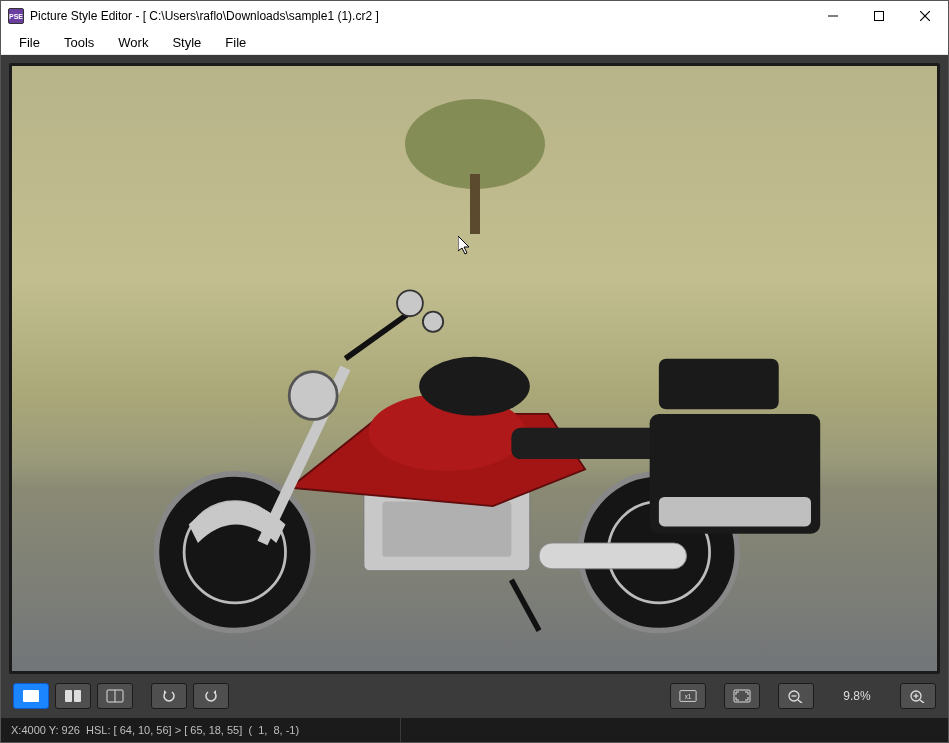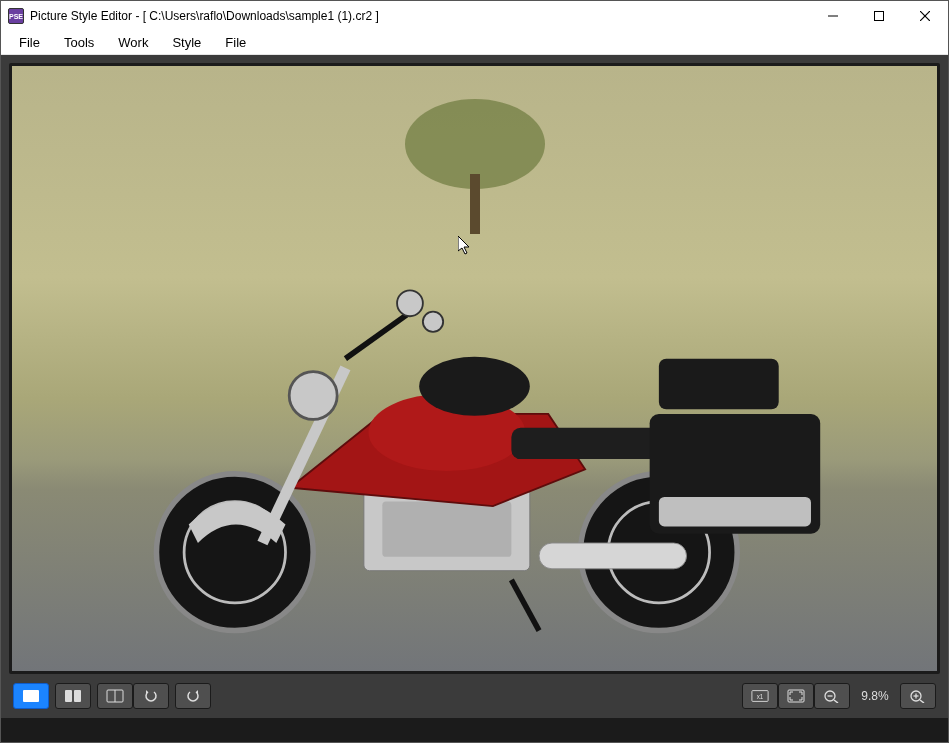--- a/index.html
+++ b/index.html
@@ -11,21 +11,21 @@
   .titlebar .win-btn { width: 46px; height: 30px; display: flex; align-items: center; justify-content: center; }
   .titlebar .win-btn svg { width: 10px; height: 10px; }
   .menubar { height: 24px; display: flex; align-items: center; background: #fff; padding: 0 8px; gap: 4px; border-bottom: 1px solid #e5e5e5; }
   .menubar .menu-item { font-size: 13px; padding: 3px 10px; color: #000; }
   .workspace { flex: 1; background: #3b3b3b; padding: 8px 8px 6px 8px; display: flex; flex-direction: column; }
   .canvas-frame { flex: 1; border: 3px solid #1b1b1b; border-radius: 2px; background: #1b1b1b; display: flex; align-items: center; justify-content: center; overflow: hidden; position: relative; }
   .canvas-inner { width: 100%; height: 100%; background: linear-gradient(180deg,#b8b48a 0%, #c2be8f 35%, #a9a778 55%, #9a9a7a 65%, #8a8a74 70%, #727579 100%); position: relative; }
   .sky-tree { position:absolute; left:50%; top:3%; width:160px; height:160px; transform:translateX(-50%); }
   .cursor { position:absolute; left:446px; top:170px; }
   .bike { position:absolute; left:8%; bottom:6%; width:84%; height:64%; }
-  .toolbar { height: 38px; display: flex; align-items: center; gap: 0; padding: 5px 4px 0 4px; }
+  .toolbar { height: 38px; display: flex; align-items: center; gap: 18px; padding: 5px 4px 0 4px; }
   .tb-group { display:flex; gap:6px; }
   .tb-btn { width:36px; height:26px; background:#4f4f4f; border:1px solid #1b1b1b; border-radius:3px; display:flex; align-items:center; justify-content:center; color:#ddd; }
   .tb-btn.active { background:#1b84ff; color:#fff; border-color:#0d5ccc; }
   .tb-btn svg { width:18px; height:14px; }
   .toolbar .spacer { flex:1; }
   .zoom-label { color:#ddd; font-size:12px; min-width:50px; text-align:center; }
   .statusbar { height: 24px; display:flex; align-items:stretch; background:#1b1b1b; color:#bfbfbf; font-size:11px; }
   .status-cell { padding:4px 10px; border-right:1px solid #3a3a3a; display:flex; align-items:center; white-space: pre; }
   .status-cell.wide { flex:0 0 400px; }
   .status-cell.cs { flex:0 0 170px; }
@@ -174,14 +174,15 @@
           <circle cx="7" cy="7" r="5" fill="none" stroke="#ddd" stroke-width="1.3"></circle>
           <line x1="11" y1="11" x2="15" y2="14" stroke="#ddd" stroke-width="1.5"></line>
           <line x1="4.5" y1="7" x2="9.5" y2="7" stroke="#ddd" stroke-width="1.3"></line>
           <line x1="7" y1="4.5" x2="7" y2="9.5" stroke="#ddd" stroke-width="1.3"></line>
         </svg>
     </div>
   </div>
 </div>
 
 <div class="statusbar">
+  <div class="status-cell wide">X:4000 Y: 926  HSL: [ 64, 10, 56] &gt; [ 65, 18, 55]  (  1,  8, -1)</div>
   <div class="status-cell fill"></div>
 </div>
 
 </body></html>

